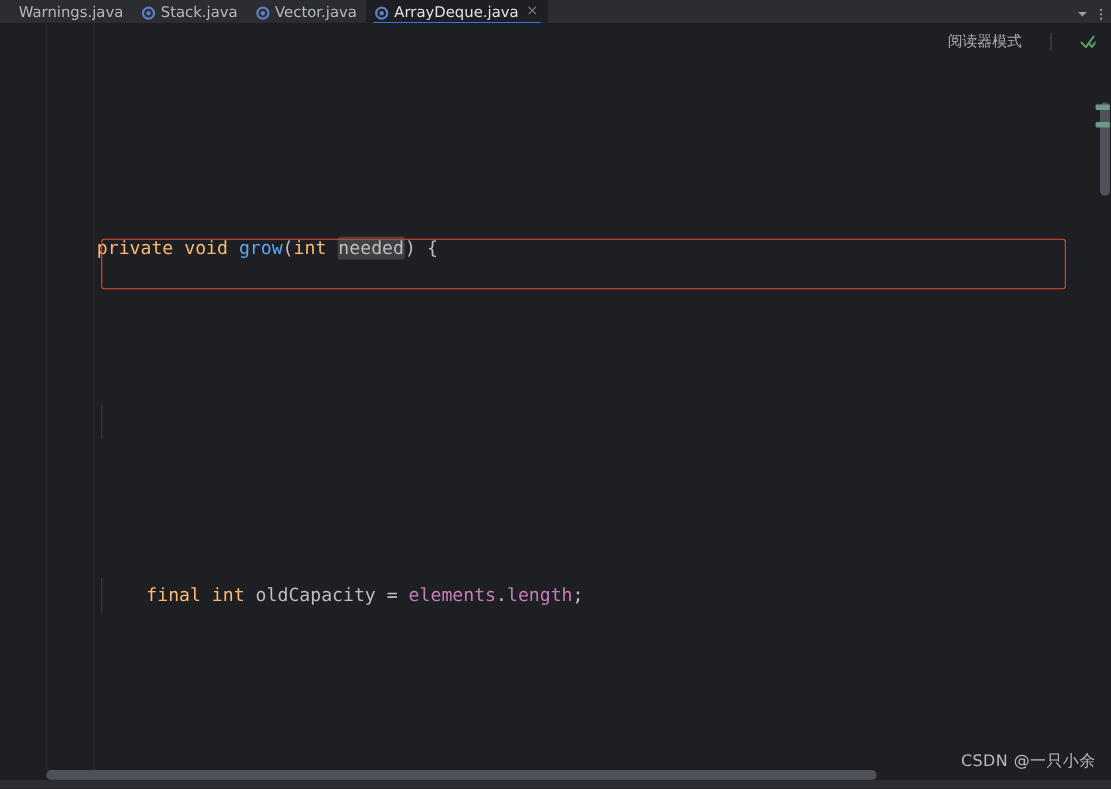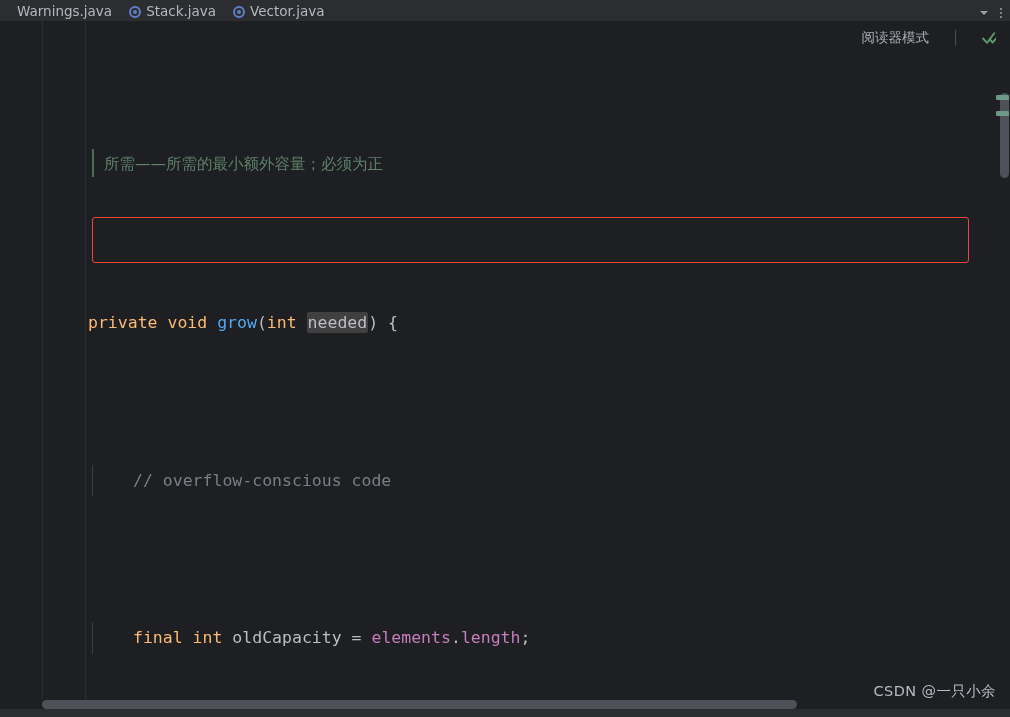--- a/index.html
+++ b/index.html
@@ -127,52 +127,53 @@
       <span>Warnings.java</span>
     </div>
     <div class="tab">
       <span class="tab-ico"></span>
       <span>Stack.java</span>
     </div>
     <div class="tab">
       <span class="tab-ico"></span>
       <span>Vector.java</span>
     </div>
+    <div class="tab active">
+      <span class="tab-ico"></span>
+      <span>ArrayDeque.java</span>
+      <span class="tab-close">×</span>
+      <span class="underline"></span>
+    </div>
     <div class="tabbar-right">
       <span class="chev"></span>
       <span class="kebab">
           <i></i>
           <i></i>
           <i></i>
         </span>
     </div>
   </div>
 
   <div class="editor">
 
     <div class="gutter-line g1"></div>
     <div class="gutter-line g2"></div>
 
     <div class="code-area">
 
       
-      <div class="row" style="height:34px;">
-        <span class="docbar"></span>
-        <span class="txt doc" style="left:104px;font-family:'DejaVu Sans','Liberation Sans',sans-serif;font-size:15.5px;height:34px;line-height:34px;">所需——所需的最小额外容量；必须为正</span>
-      </div>
 
       
       <div class="row">
         <span class="txt"><span class="kw">private</span> <span class="kw">void</span> <span class="meth">grow</span><span class="op">(</span><span class="kw">int</span> <span class="hl ident">needed</span><span class="op">) {</span></span>
       </div>
 
       
       <div class="row">
         <span class="iguide" style="left:92px;"></span>
-        <span class="txt cmt" style="left:133px;">// overflow-conscious code</span>
       </div>
 
       
       <div class="row">
         <span class="iguide" style="left:92px;"></span>
         <span class="txt" style="left:133px;"><span class="kw">final</span> <span class="kw">int</span> <span class="ident">oldCapacity</span> <span class="op">=</span> <span class="fld">elements</span><span class="op">.</span><span class="fld">length</span><span class="op">;</span></span>
       </div>
 
       
       

